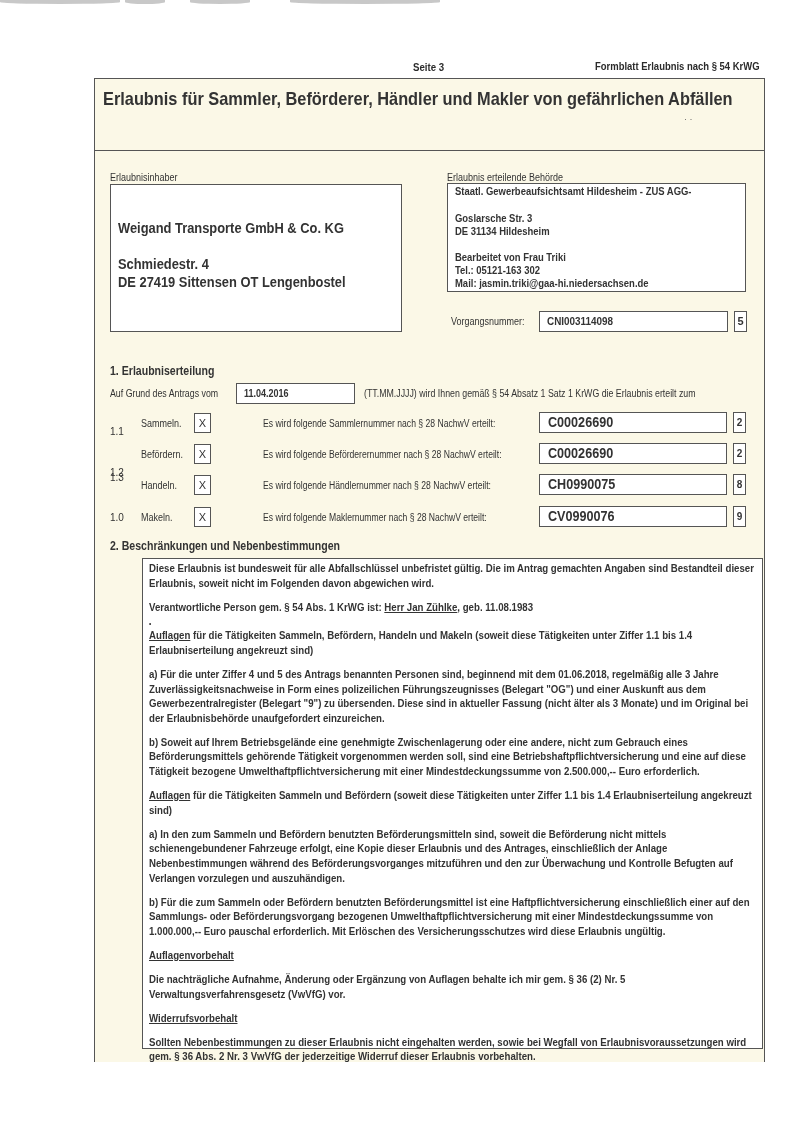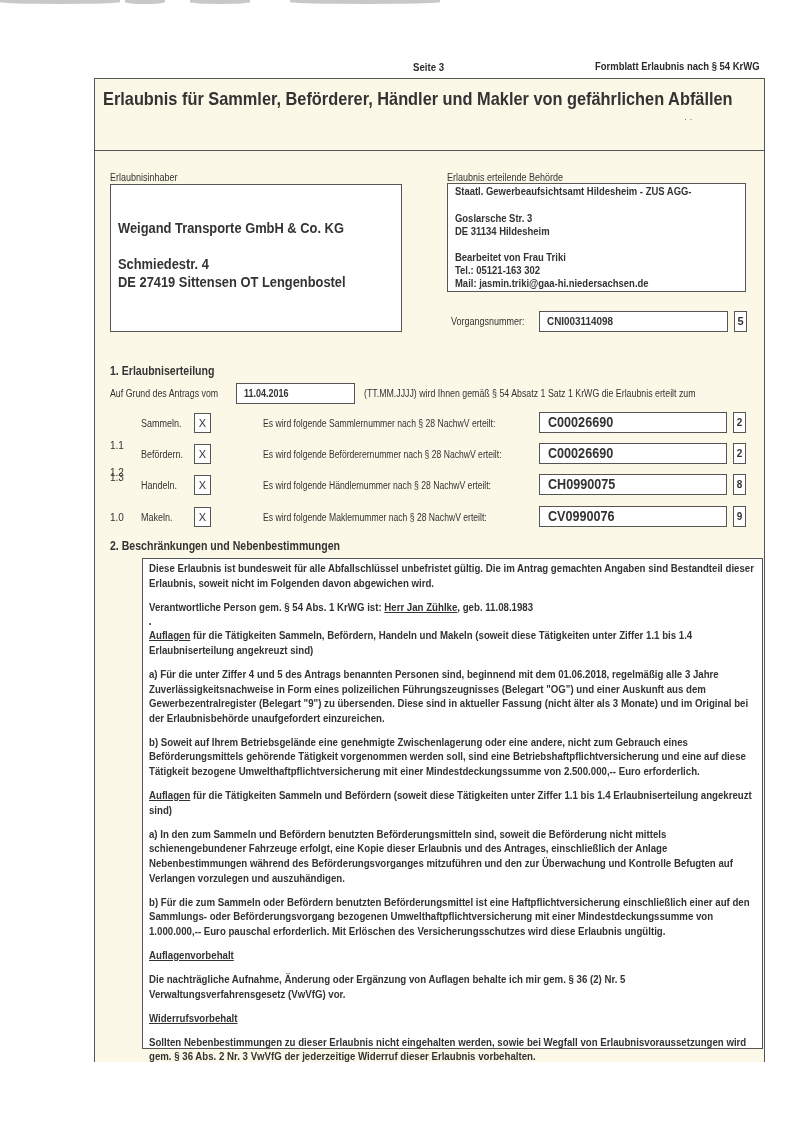--- a/index.html
+++ b/index.html
@@ -103,21 +103,21 @@
 <div class="abs vg-val">CNI003114098</div>
 <div class="abs box chk-box" style="left:734px;top:311px;"></div>
 <div class="abs chk-txt" style="left:734px;top:311px;">5</div>
 
 <div class="abs sec-title" style="left:110px;top:364px;">1. Erlaubniserteilung</div>
 <div class="abs antrag-label">Auf Grund des Antrags vom</div>
 <div class="abs box antrag-box"></div>
 <div class="abs antrag-val">11.04.2016</div>
 <div class="abs antrag-rest">(TT.MM.JJJJ) wird Ihnen gemäß § 54 Absatz 1 Satz 1 KrWG die Erlaubnis erteilt zum</div>
 
-<div class="abs row-num" style="top:440px;">1.1</div>
+<div class="abs row-num" style="top:426px;">1.1</div>
 <div class="abs row-act" style="top:418px;">Sammeln.</div>
 <div class="abs box row-x" style="top:413px;"></div>
 <div class="abs row-x-txt" style="top:413px;">X</div>
 <div class="abs row-desc" style="top:418px;">Es wird folgende Sammlernummer nach § 28 NachwV erteilt:</div>
 <div class="abs box row-nbox" style="top:412px;"></div>
 <div class="abs row-nval" style="top:414px;">C00026690</div>
 <div class="abs box row-cbox" style="top:412px;"></div>
 <div class="abs row-cval" style="top:412px;">2</div>
 
 <div class="abs row-num" style="top:467px;text-align:center;">1.2</div>

